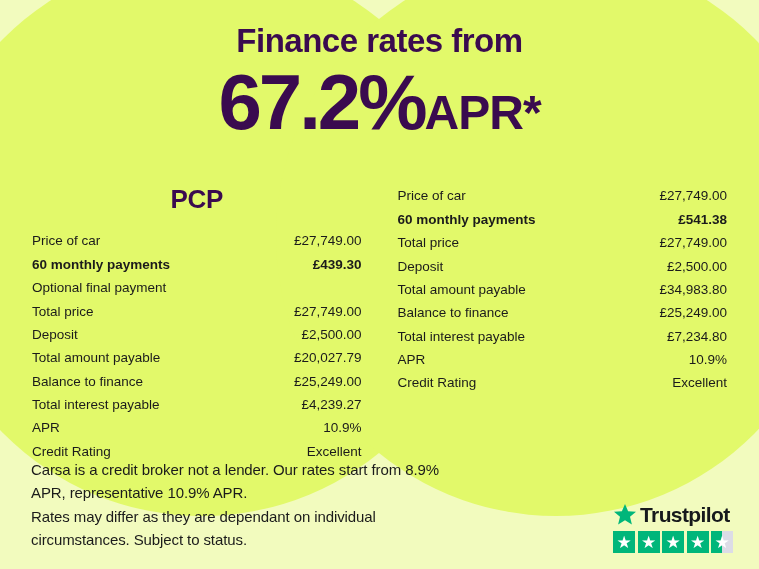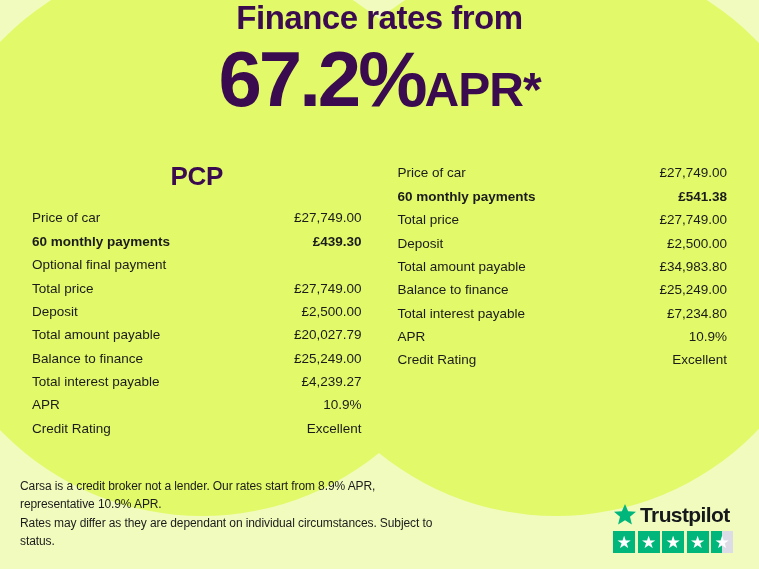--- a/index.html
+++ b/index.html
@@ -16,20 +16,21 @@
   .blob-right { width:560px; height:560px; left:276px;  top:-44px; }
 
   .content { position:relative; z-index:2; width:759px; height:569px; }
 
   .headline {
     text-align:center;
     color:#3a0b4f;
     font-weight:bold;
     letter-spacing:-0.5px;
     font-size:33px;
+    padding-top:23px;
     line-height:1.1;
   }
   .bignum {
     text-align:center;
     color:#3a0b4f;
     font-weight:bold;
     line-height:1;
     margin-top:4px;
     white-space:nowrap;
   }
@@ -66,23 +67,23 @@
   .row .value { white-space:nowrap; text-align:right; }
 
   .footer {
     position:absolute;
     left:0; right:0; bottom:0;
     height:74px;
     z-index:3;
   }
   .disclaimer {
     position:absolute;
-    left:20px;
+    left:31px;
     bottom:18px;
-    font-size:12px;
+    font-size:15px;
     line-height:1.55;
     color:#1b1b1b;
     max-width:430px;
     letter-spacing:-0.1px;
   }
   .trustpilot {
     position:absolute;
     right:22px;
     bottom:16px;
     width:124px;

